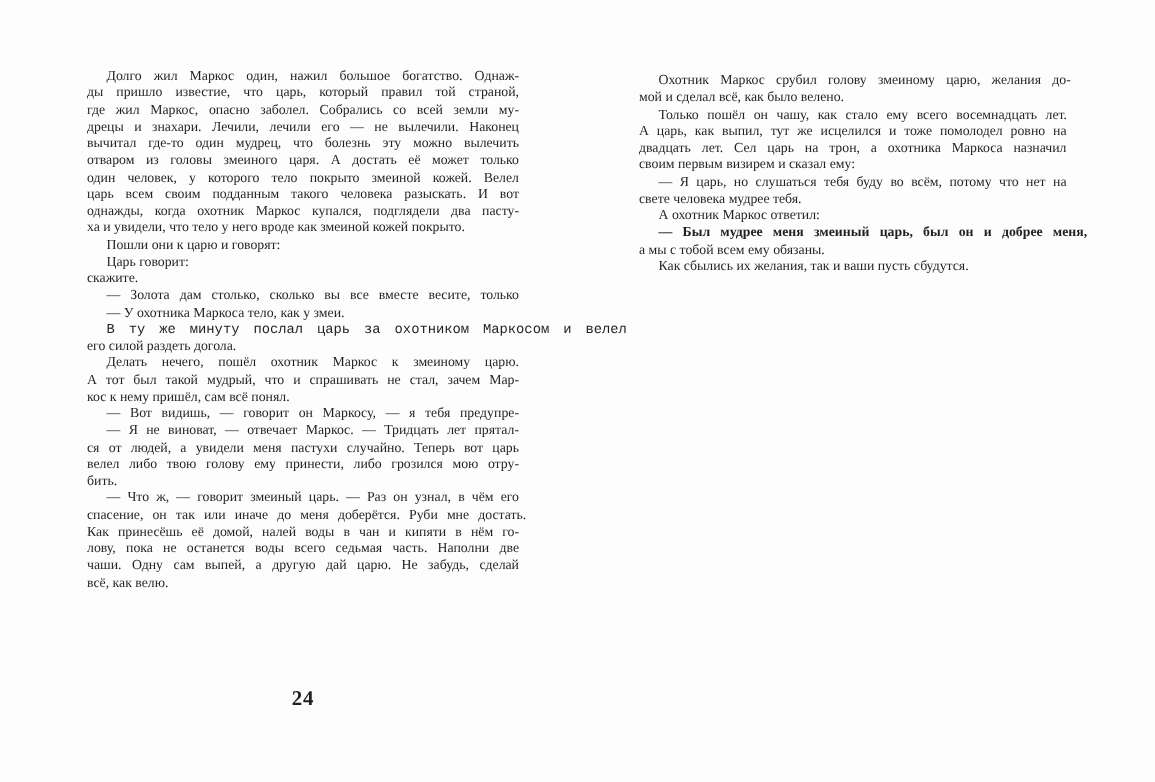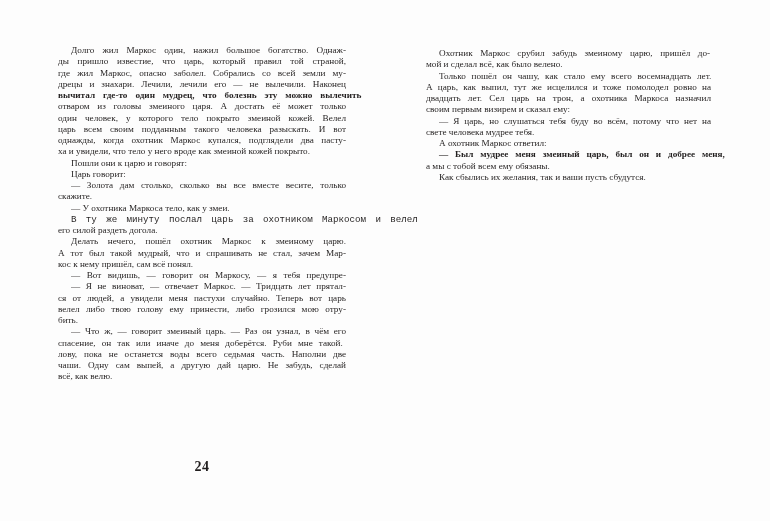--- a/index.html
+++ b/index.html
@@ -55,36 +55,36 @@
 </head>
 <body>
 
 <div id="spread">
   <div id="left-text" class="text-block">
       <div class="para">
         <div class="line first" style="word-spacing: 5.75223px;"><span>Долго жил Маркос один, нажил большое богатство. Однаж-</span></div>
         <div class="line" style="word-spacing: 6.41406px;"><span>ды пришло известие, что царь, который правил той страной,</span></div>
         <div class="line" style="word-spacing: 4.80556px;"><span>где жил Маркос, опасно заболел. Собрались со всей земли му-</span></div>
         <div class="line" style="word-spacing: 4.69792px;"><span>дрецы и знахари. Лечили, лечили его — не вылечили. Наконец</span></div>
-        <div class="line" style="word-spacing: 5.61719px; font-weight: bold;"><span>вычитал где-то один мудрец, что болезнь эту можно вылечить</span></div>
+        <div class="line" style="word-spacing: 5.61719px;"><span>вычитал где-то один мудрец, что болезнь эту можно вылечить</span></div>
         <div class="line" style="word-spacing: 5.40451px;"><span>отваром из головы змеиного царя. А достать её может только</span></div>
         <div class="line" style="word-spacing: 5.79297px;"><span>один человек, у которого тело покрыто змеиной кожей. Велел</span></div>
         <div class="line" style="word-spacing: 5.64062px;"><span>царь всем своим подданным такого человека разыскать. И вот</span></div>
         <div class="line" style="word-spacing: 5.3683px;"><span>однажды, когда охотник Маркос купался, подглядели два пасту-</span></div>
         <div class="line last"><span>ха и увидели, что тело у него вроде как змеиной кожей покрыто.</span></div>
       </div>
       <div class="para">
         <div class="line first last"><span>Пошли они к царю и говорят:</span></div>
       </div>
       <div class="para">
         <div class="line first last"><span>Царь говорит:</span></div>
       </div>
       <div class="para">
+        <div class="line last"><span>скажите.</span></div>
         <div class="line first" style="word-spacing: 4.32986px;"><span>— Золота дам столько, сколько вы все вместе весите, только</span></div>
-        <div class="line last"><span>скажите.</span></div>
       </div>
       <div class="para">
         <div class="line first last"><span>— У охотника Маркоса тело, как у змеи.</span></div>
       </div>
       <div class="para">
         <div class="line first" style="word-spacing: 3.80938px; font-family: Liberation Mono, monospace;"><span>В ту же минуту послал царь за охотником Маркосом и велел</span></div>
         <div class="line last"><span>его силой раздеть догола.</span></div>
       </div>
       <div class="para">
         <div class="line first" style="word-spacing: 7.47098px;"><span>Делать нечего, пошёл охотник Маркос к змеиному царю.</span></div>
@@ -95,29 +95,30 @@
         <div class="line first" style="word-spacing: 4.14375px;"><span>— Вот видишь, — говорит он Маркосу, — я тебя предупре-</span></div>
       </div>
       <div class="para">
         <div class="line first" style="word-spacing: 3.27031px;"><span>— Я не виноват, — отвечает Маркос. — Тридцать лет прятал-</span></div>
         <div class="line" style="word-spacing: 3.86563px;"><span>ся от людей, а увидели меня пастухи случайно. Теперь вот царь</span></div>
         <div class="line" style="word-spacing: 4.08681px;"><span>велел либо твою голову ему принести, либо грозился мою отру-</span></div>
         <div class="line last"><span>бить.</span></div>
       </div>
       <div class="para">
         <div class="line first" style="word-spacing: 2.46034px;"><span>— Что ж, — говорит змеиный царь. — Раз он узнал, в чём его</span></div>
-        <div class="line" style="word-spacing: 3.7875px;"><span>спасение, он так или иначе до меня доберётся. Руби мне такой.</span></div>
+        <div class="line" style="word-spacing: 3.7875px;"><span>спасение, он так или иначе до меня доберётся. Руби мне достать.</span></div>
+        <div class="line" style="word-spacing: 3.76432px;"><span>Как принесёшь её домой, налей воды в чан и кипяти в нём го-</span></div>
         <div class="line" style="word-spacing: 4.53299px;"><span>лову, пока не останется воды всего седьмая часть. Наполни две</span></div>
         <div class="line" style="word-spacing: 4.675px;"><span>чаши. Одну сам выпей, а другую дай царю. Не забудь, сделай</span></div>
         <div class="line last"><span>всё, как велю.</span></div>
       </div>
     </div>
   <div id="right-text" class="text-block">
       <div class="para">
-        <div class="line first" style="word-spacing: 5.17411px;"><span>Охотник Маркос срубил забудь змеиному царю, пришёл до-</span></div>
+        <div class="line first" style="word-spacing: 5.17411px;"><span>Охотник Маркос срубил голову змеиному царю, желания до-</span></div>
         <div class="line last"><span>мой и сделал всё, как было велено.</span></div>
       </div>
       <div class="para">
         <div class="line first" style="word-spacing: 3.41146px;"><span>Только пошёл он чашу, как стало ему всего восемнадцать лет.</span></div>
         <div class="line" style="word-spacing: 2.94176px;"><span>А царь, как выпил, тут же исцелился и тоже помолодел ровно на</span></div>
         <div class="line" style="word-spacing: 4.94618px;"><span>двадцать лет. Сел царь на трон, а охотника Маркоса назначил</span></div>
         <div class="line last"><span>своим первым визирем и сказал ему:</span></div>
       </div>
       <div class="para">
         <div class="line first" style="word-spacing: 2.65365px;"><span>— Я царь, но слушаться тебя буду во всём, потому что нет на</span></div>

